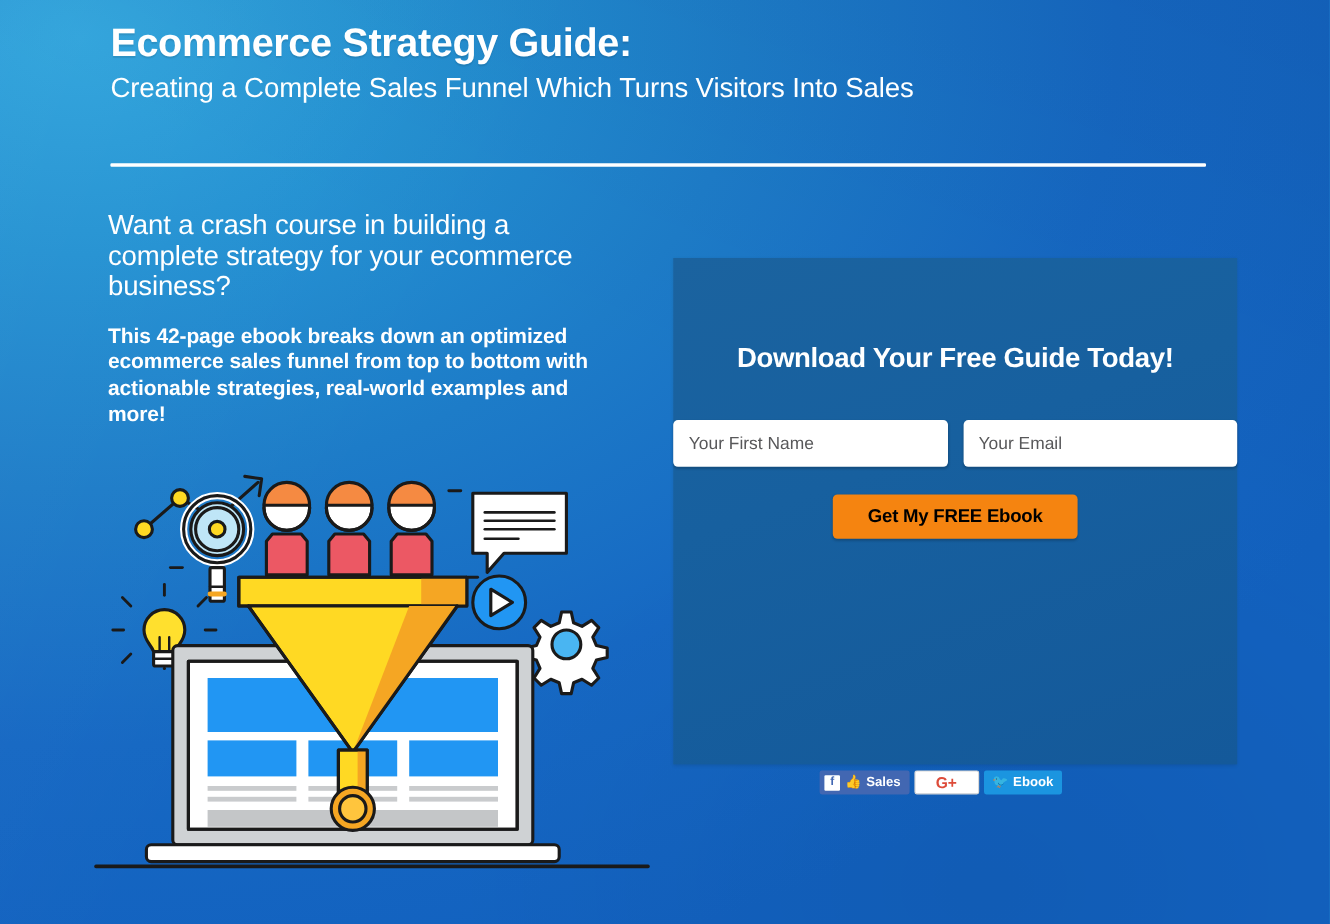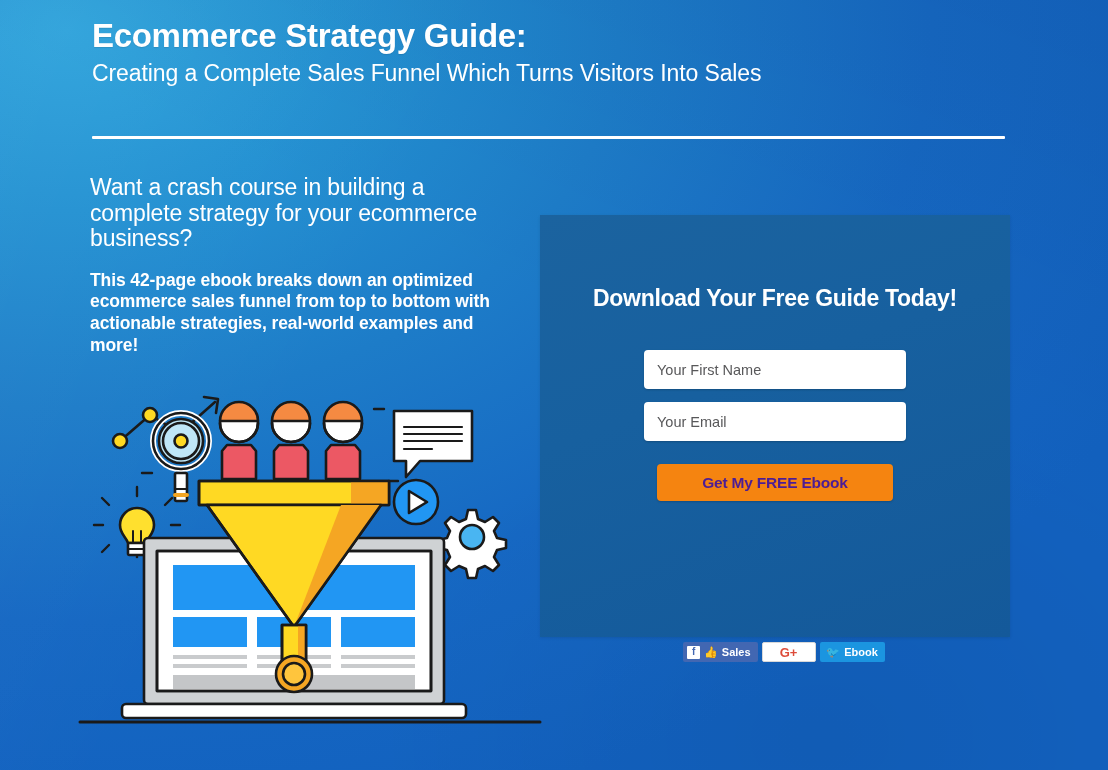--- a/index.html
+++ b/index.html
@@ -50,40 +50,40 @@
     color:#fff; font-size:17.5px; font-weight:600; line-height:21.8px;
     margin-top:18px; letter-spacing:-0.1px;
   }
 
   
   .illus { position:absolute; left:76px; top:385px; width:470px; height:340px; }
   .illus svg { display:block; width:470px; height:340px; }
 
   
   .panel {
-    position:absolute; left:540px; top:215px; width:470px; height:422px;
+    position:absolute; left:561px; top:215px; width:470px; height:422px;
     background:linear-gradient(160deg,#1b639f 0%,#17609f 40%,#14599a 100%);
     box-shadow:0 1px 3px rgba(0,0,0,0.10);
   }
   .panel h4 {
     color:#fff; font-size:23px; font-weight:bold; text-align:center;
     margin-top:70px; letter-spacing:-0.3px;
   }
-  .fields { margin-top:38px; display:flex; flex-direction:column; align-items:center; gap:13px; }
+  .fields { margin-top:38px; display:flex; flex-direction:row; align-items:center; gap:13px; }
   .fields input {
     width:262px; height:39px; border:none; border-radius:4px;
     background:#fff; padding:0 13px;
     font-family:"Liberation Sans", sans-serif; font-size:14.5px; color:#3c3c3c;
     box-shadow:0 1px 2px rgba(0,0,0,0.20);
   }
   .fields input::placeholder { color:#58585a; opacity:1; }
   .cta {
-    display:block; margin:23px auto 0; width:236px; height:37px;
+    display:block; margin:23px auto 0; width:204px; height:37px;
     background:#f58410; border:none; border-radius:4px;
-    color:#4c1d95; font-family:"Liberation Sans", sans-serif;
+    color:#000000; font-family:"Liberation Sans", sans-serif;
     font-size:15.5px; font-weight:bold; letter-spacing:-0.2px; cursor:pointer;
     box-shadow:0 1px 2px rgba(0,0,0,0.18);
   }
 
   
   .social {
     position:absolute; left:549px; top:642px; width:470px;
     display:flex; justify-content:center; align-items:center; gap:4px;
   }
   .sbtn {

